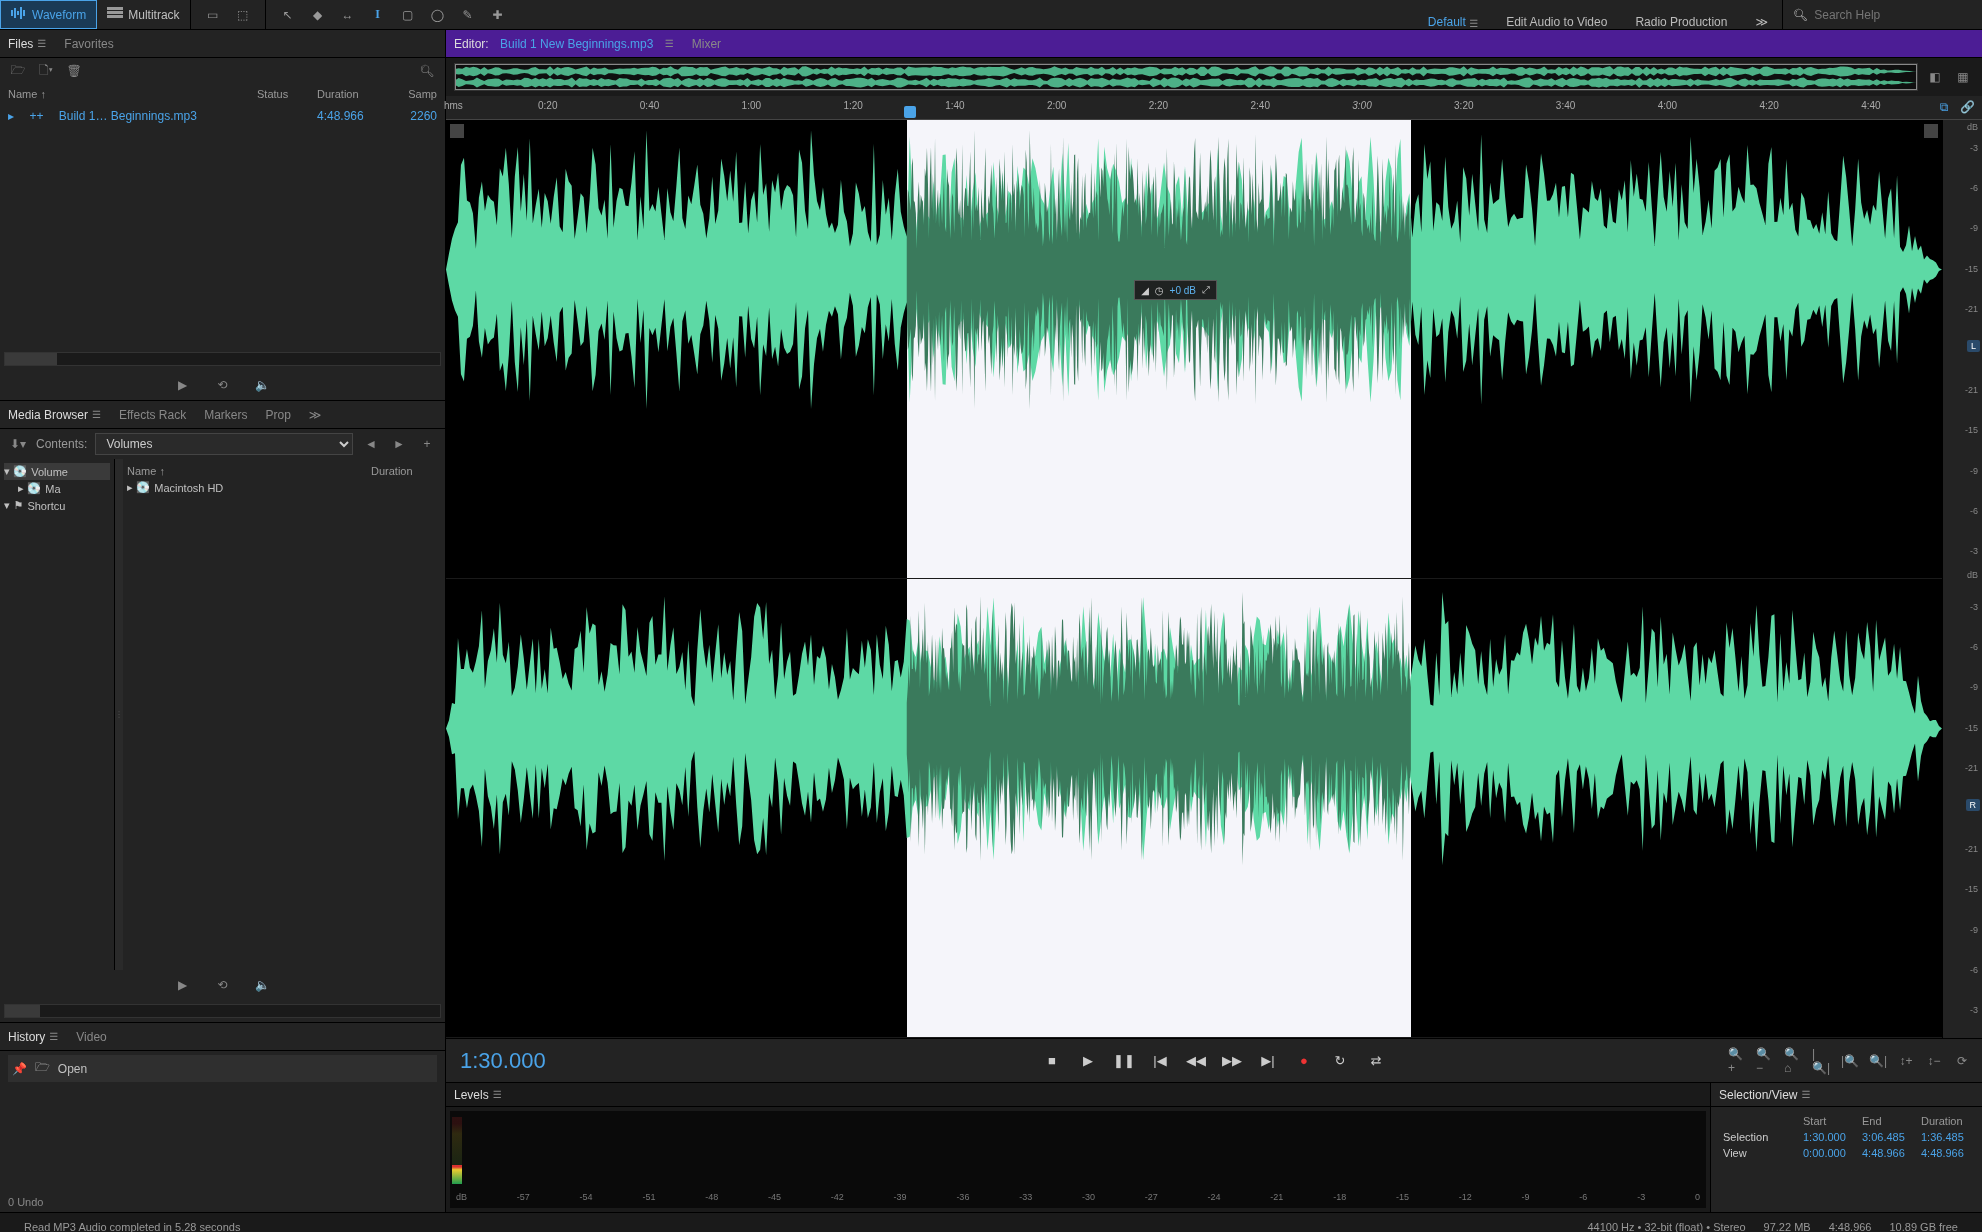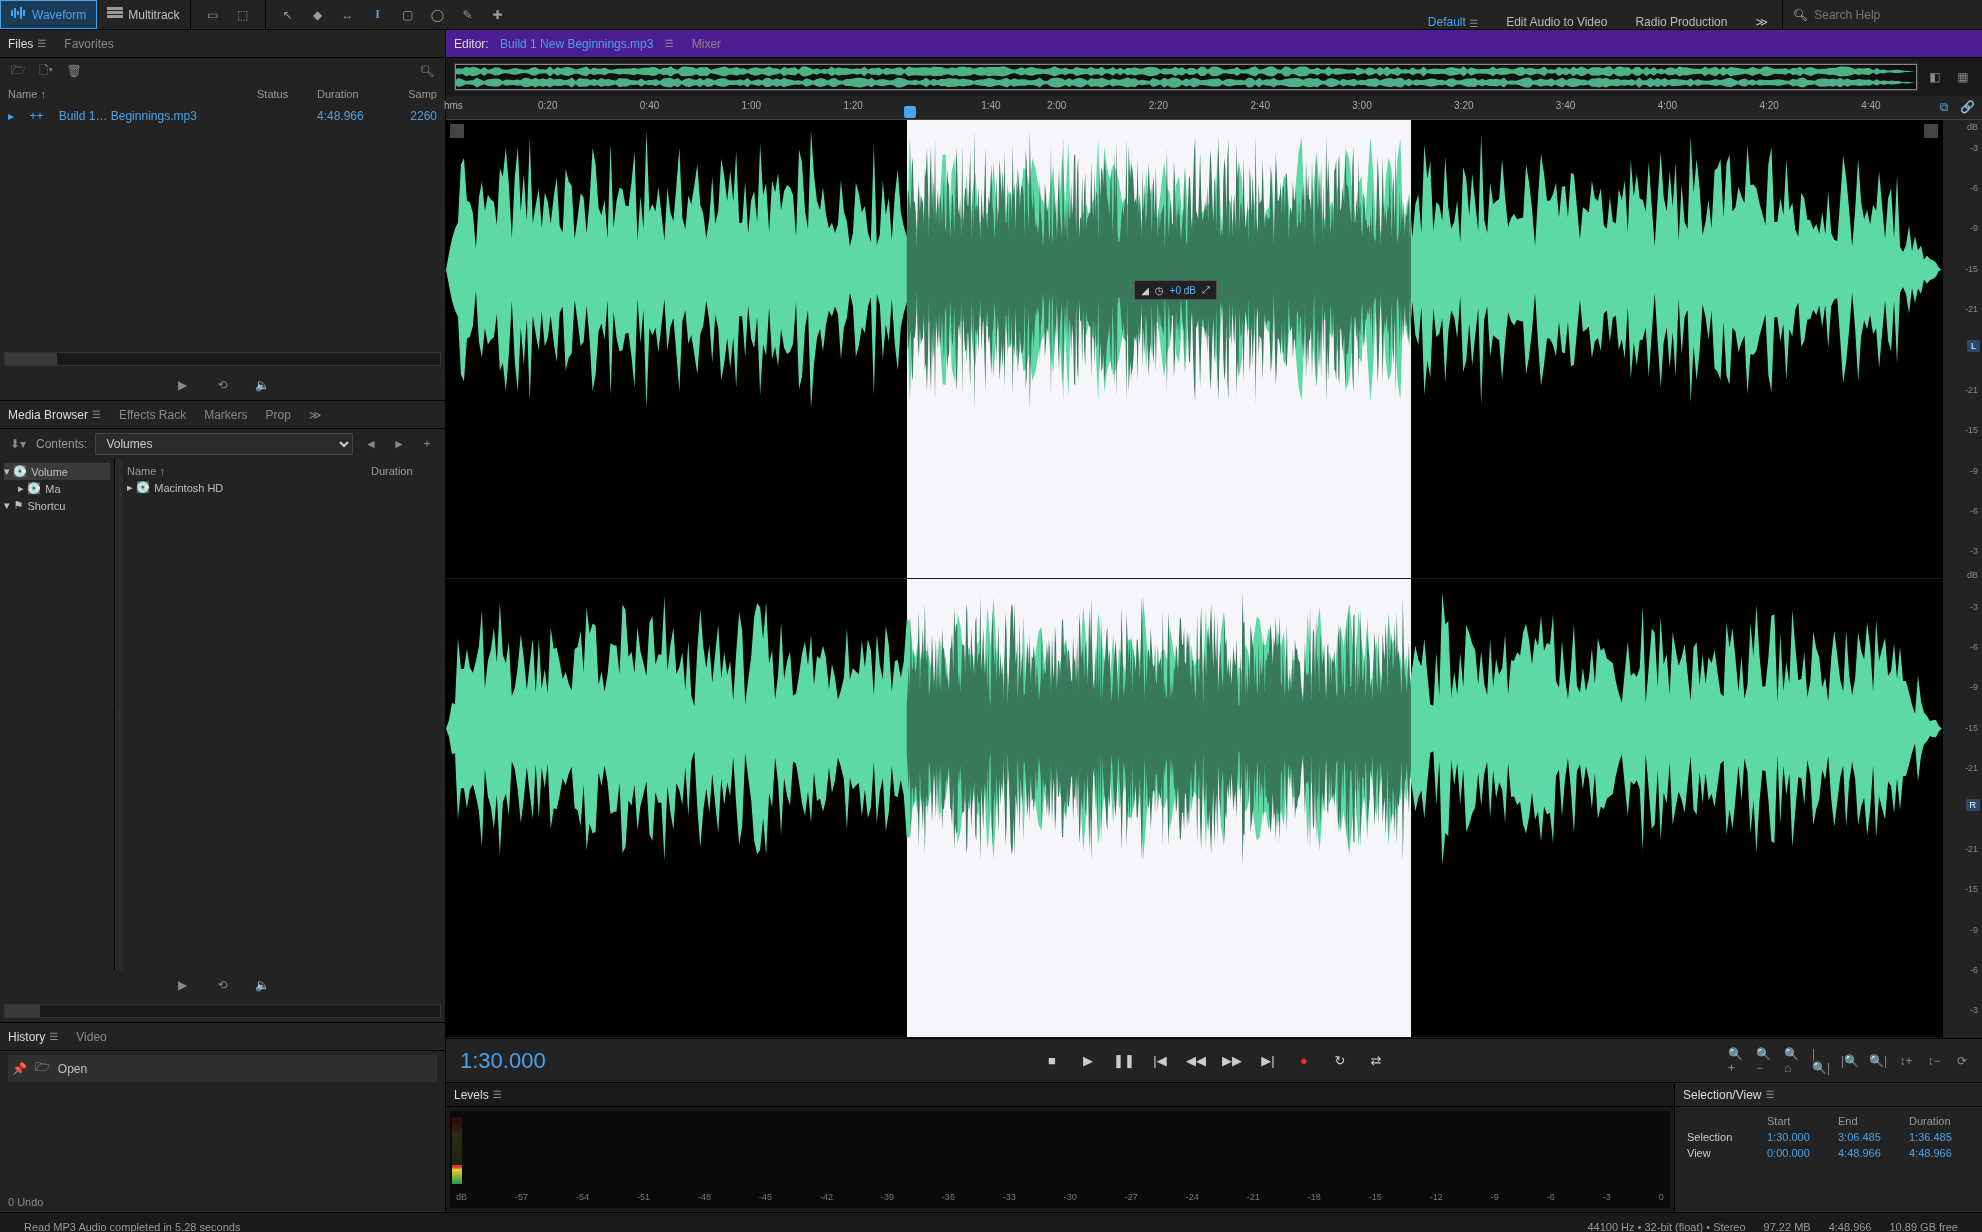--- a/index.html
+++ b/index.html
@@ -83,21 +83,21 @@
 .trans-btn.rec { color: #e33; }
 .zoom-btns { display: flex; gap: 8px; margin-left: auto; padding: 0 10px; }
 
 .bottom-split { height: 130px; display: flex; border-top: 1px solid #000; }
 .levels-panel { flex: 1; background: #1a1a1a; display: flex; flex-direction: column; }
 .levels-tabs { height: 24px; display: flex; align-items: center; padding: 0 8px; border-bottom: 1px solid #000; }
 .levels-meter { flex: 1; position: relative; background: #0a0a0a; margin: 4px; }
 .meter-scale { position: absolute; bottom: 2px; left: 0; right: 0; height: 14px; display: flex; justify-content: space-between; padding: 0 6px; font-size: 9px; color: #777; }
 .meter-bar { position: absolute; left: 2px; top: 6px; bottom: 24px; width: 10px; background: linear-gradient(to top, #2a5, #fd3 75%, #e33 90%); opacity: .15; }
 .meter-bar.lit { opacity:.9; height: 20%; bottom:24px; top:auto; }
-.selview-panel { width: 308px; background: #232323; display: flex; flex-direction: column; border-left: 1px solid #000; }
+.selview-panel { width: 272px; background: #232323; display: flex; flex-direction: column; border-left: 1px solid #000; }
 .sv-grid { display: grid; grid-template-columns: 70px 1fr 1fr 1fr; gap: 4px 10px; padding: 8px 12px; font-size: 11px; }
 .sv-grid .hdr { color: #999; }
 .sv-grid .val { color: #4aa3e8; text-align: left; }
 .sv-grid .lab { color: #ccc; }
 
 .status-bar { height: 28px; background: #1a1a1a; display: flex; align-items: center; padding: 0 24px; font-size: 11px; color: #999; border-top: 1px solid #000; gap: 18px; }
 .status-bar .right { margin-left: auto; display: flex; gap: 18px; }
 
 
 .wv-path { fill: #5dd9a5; }
@@ -289,25 +289,25 @@
       <div class="ov-btn">◧</div>
       <div class="ov-btn">▦</div>
     </div>
     <div class="timeline-ruler">
       <div class="ruler-inner" id="ruler-inner">
         <span class="tick" style="left:0.5%">hms</span>
       <span class="tick" style="left: 6.84931%;">0:20</span>
           <span class="tick" style="left: 13.6986%;">0:40</span>
           <span class="tick" style="left: 20.5479%;">1:00</span>
           <span class="tick" style="left: 27.3973%;">1:20</span>
-          <span class="tick" style="left: 34.2466%; margin-left: 36px;">1:40</span>
+          <span class="tick" style="left: 34.2466%;">1:40</span>
           <span class="tick" style="left: 41.0959%;">2:00</span>
           <span class="tick" style="left: 47.9452%;">2:20</span>
           <span class="tick" style="left: 54.7945%;">2:40</span>
-          <span class="tick" style="left: 61.6438%;">3:00</span>
+          <span class="tick" style="left: 61.6438%; font-style: italic;">3:00</span>
           <span class="tick" style="left: 68.4932%; text-align: center;">3:20</span>
           <span class="tick" style="left: 75.3425%;">3:40</span>
           <span class="tick" style="left: 82.1918%;">4:00</span>
           <span class="tick" style="left: 89.0411%;">4:20</span>
           <span class="tick" style="left: 95.8904%;">4:40</span>
           <div class="playhead" style="left: 31.2%;"></div>
         </div>
       <div class="snap-btns">
         <span class="icon-btn" style="color:#4aa3e8">⧉</span>
         <span class="icon-btn">🔗</span>

